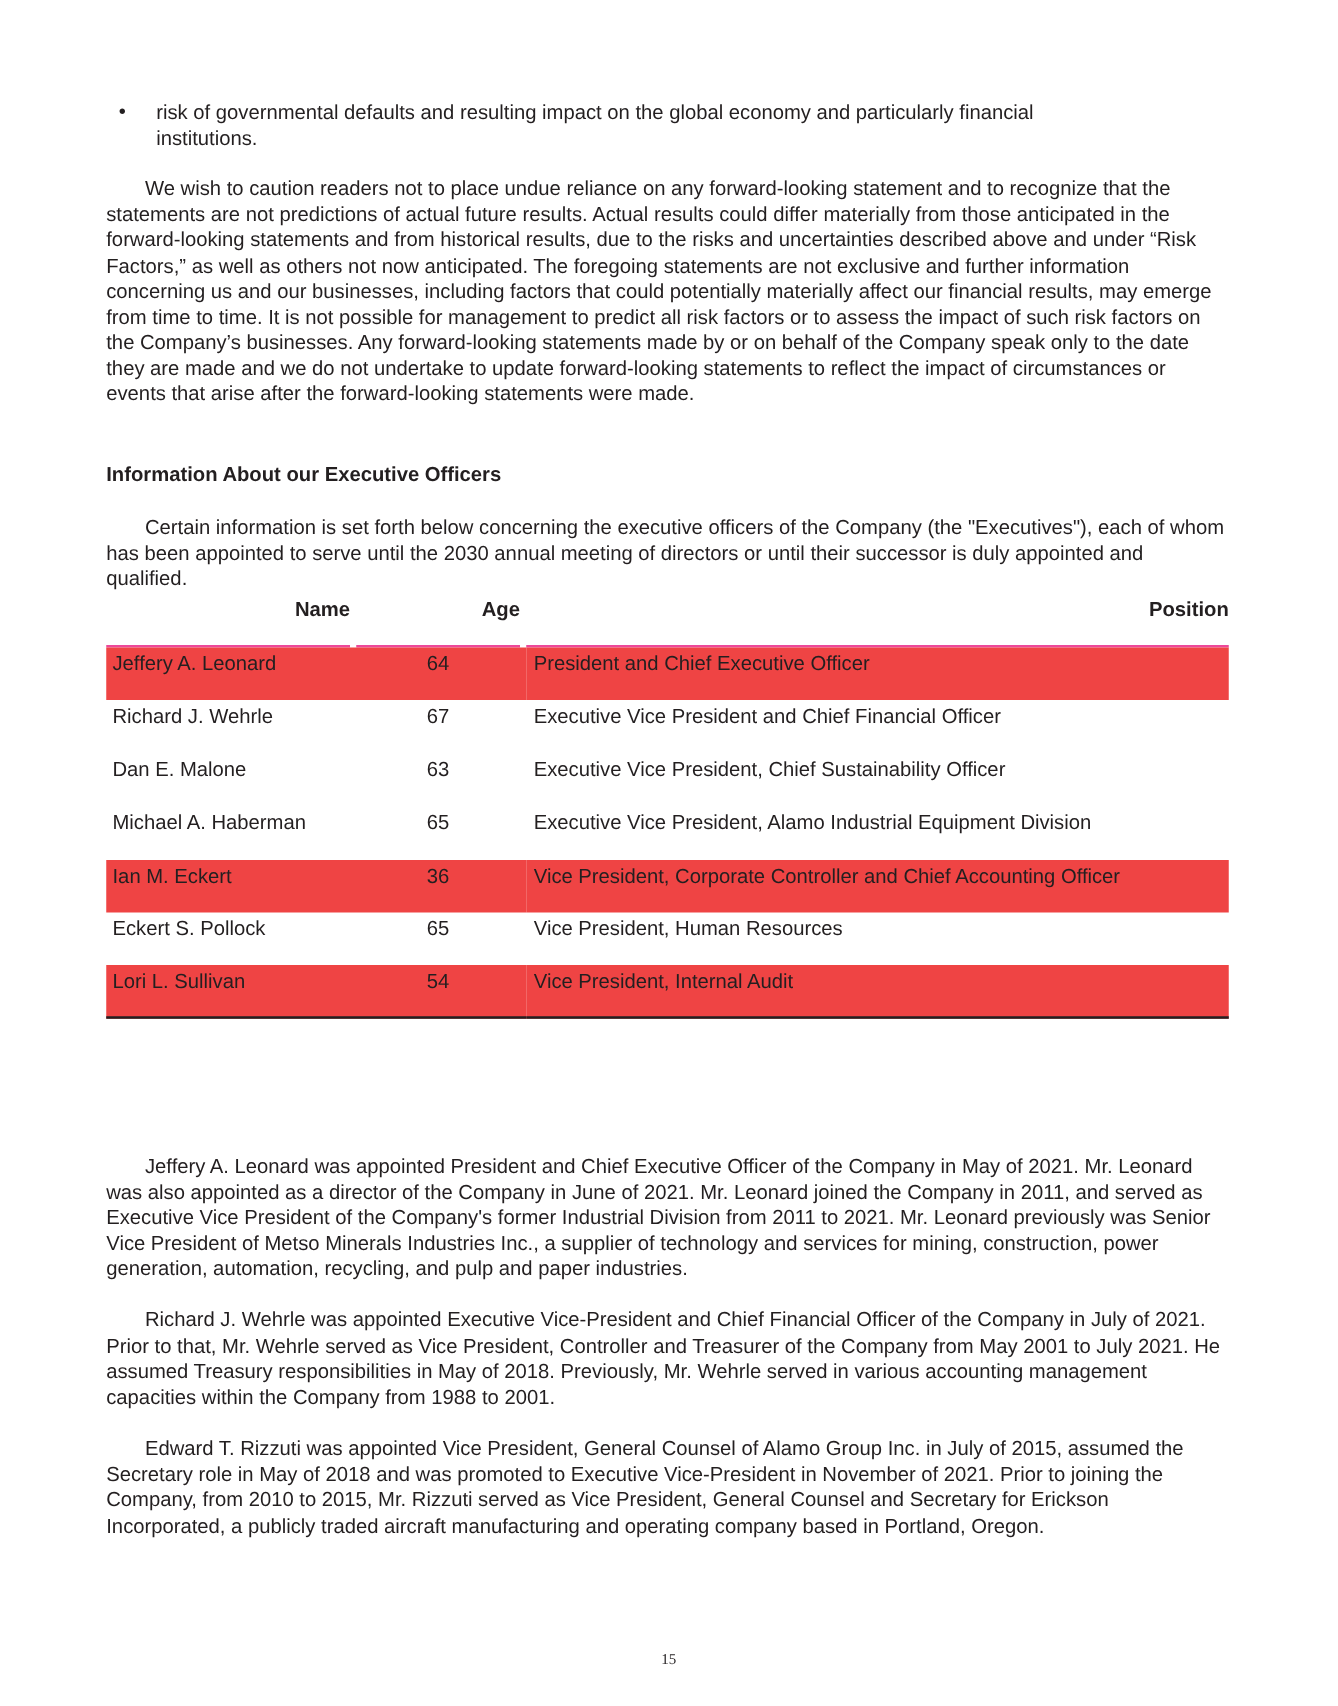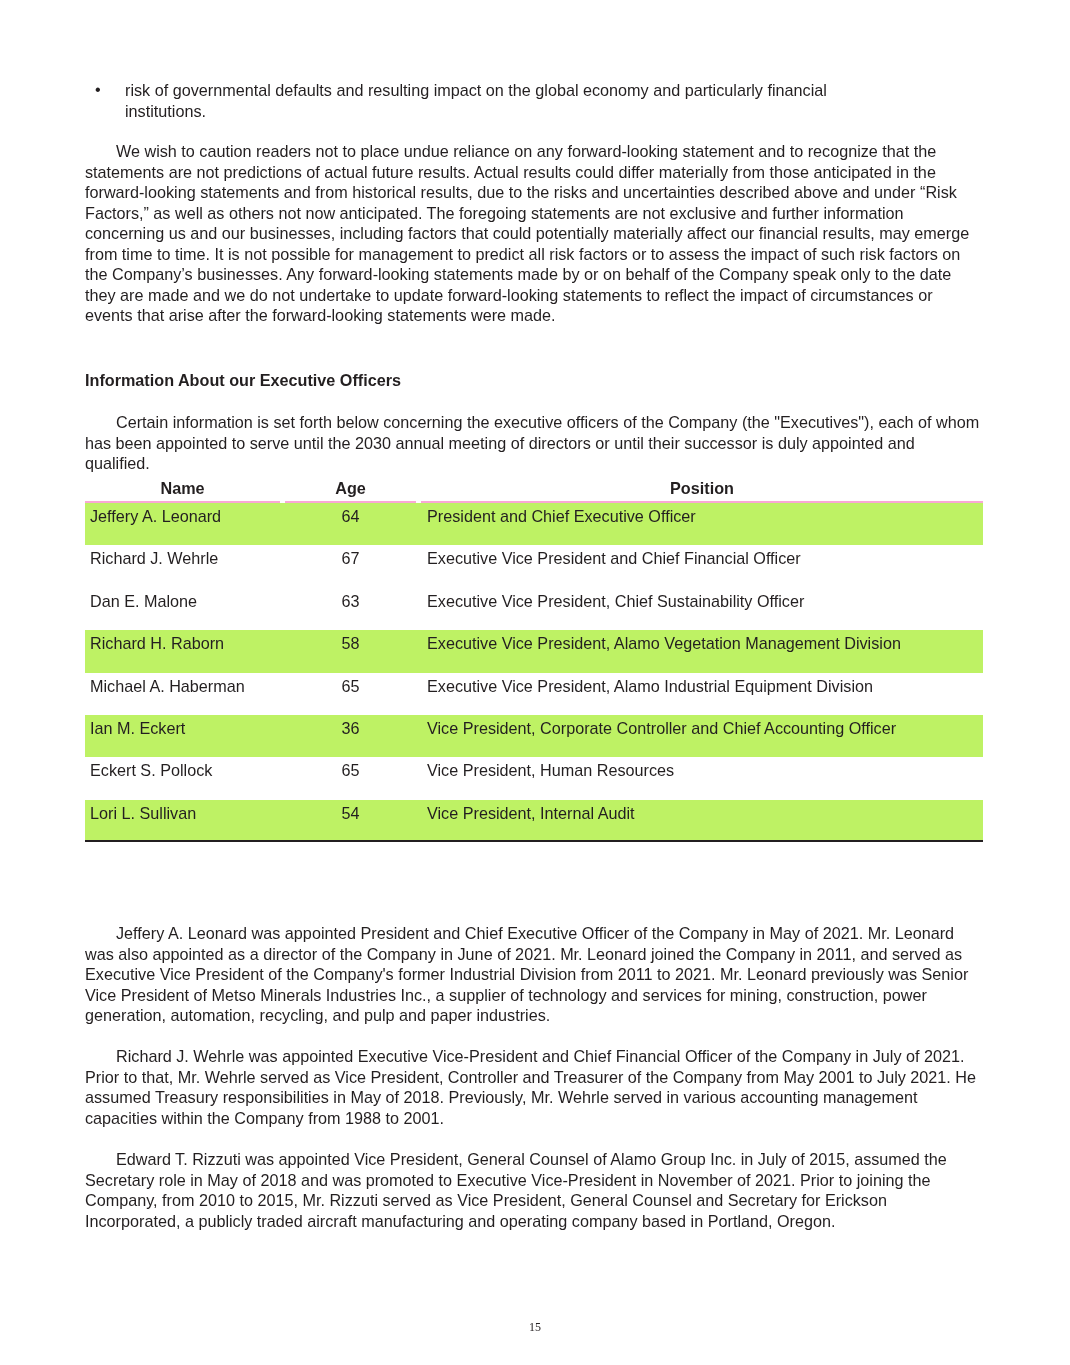--- a/index.html
+++ b/index.html
@@ -7,27 +7,27 @@
          font-family: "Liberation Sans", sans-serif; color: #231f20; font-size: 16.2px; }
   .page { position: absolute; left: 85px; top: 0; width: 898px; }
   p { margin: 0; line-height: 20.5px; }
   .bullet { position: absolute; top: 80px; left: 95px; width: 800px; }
   .bullet .dot { position: absolute; left: 0; top: 0; }
   .bullet .txt { position: absolute; left: 30px; top: 0; width: 770px; line-height: 20.5px; }
   .para { position: absolute; left: 0; width: 898px; text-indent: 31px; }
   .heading { position: absolute; left: 0; top: 370px; font-weight: bold; }
   table { position: absolute; left: 0; top: 479px; width: 898px; border-collapse: separate; border-spacing: 0; }
   th { font-weight: bold; text-align: center; height: 22px; padding: 0; vertical-align: bottom; }
-  th .rule { display: block; border-bottom: 2px solid #f9a8d4; padding-bottom: 3px; }
+  th .rule { display: block; border-bottom: 2px solid #ec4899; padding-bottom: 18px; text-align: right; }
   th.c-name { width: 195px; }
   th.c-gap { width: 5px; }
   th.c-age { width: 131px; margin-top: 27px; }
   th.c-pos { }
   td { height: 42.4px; padding: 0; vertical-align: top; padding-top: 4px; box-sizing: border-box; }
-  tr.shade td { background: #bef264; }
+  tr.shade td { background: #ef4444; }
   td.name { padding-left: 5px; }
   td.age { text-align: center; }
   td.pos { padding-left: 6px; }
   tr.last td { border-bottom: 2px solid #231f20; }
   .pagenum { position: absolute; top: 1320px; left: 0; width: 1070px; text-align: center;
              font-family: "Liberation Serif", serif; font-size: 12px; }
 </style>
 </head>
 <body>
 
@@ -68,25 +68,20 @@
         <tr>
           <td class="name">Richard J. Wehrle</td>
           <td class="age" colspan="3">67</td>
           <td class="pos">Executive Vice President and Chief Financial Officer</td>
         </tr>
         <tr>
           <td class="name">Dan E. Malone</td>
           <td class="age" colspan="3">63</td>
           <td class="pos">Executive Vice President, Chief Sustainability Officer</td>
         </tr>
-        <tr class="shade">
-          <td class="name">Richard H. Raborn</td>
-          <td class="age" colspan="3">58</td>
-          <td class="pos">Executive Vice President, Alamo Vegetation Management Division</td>
-        </tr>
         <tr>
           <td class="name">Michael A. Haberman</td>
           <td class="age" colspan="3">65</td>
           <td class="pos">Executive Vice President, Alamo Industrial Equipment Division</td>
         </tr>
         <tr class="shade">
           <td class="name">Ian M. Eckert</td>
           <td class="age" colspan="3">36</td>
           <td class="pos">Vice President, Corporate Controller and Chief Accounting Officer</td>
         </tr>

